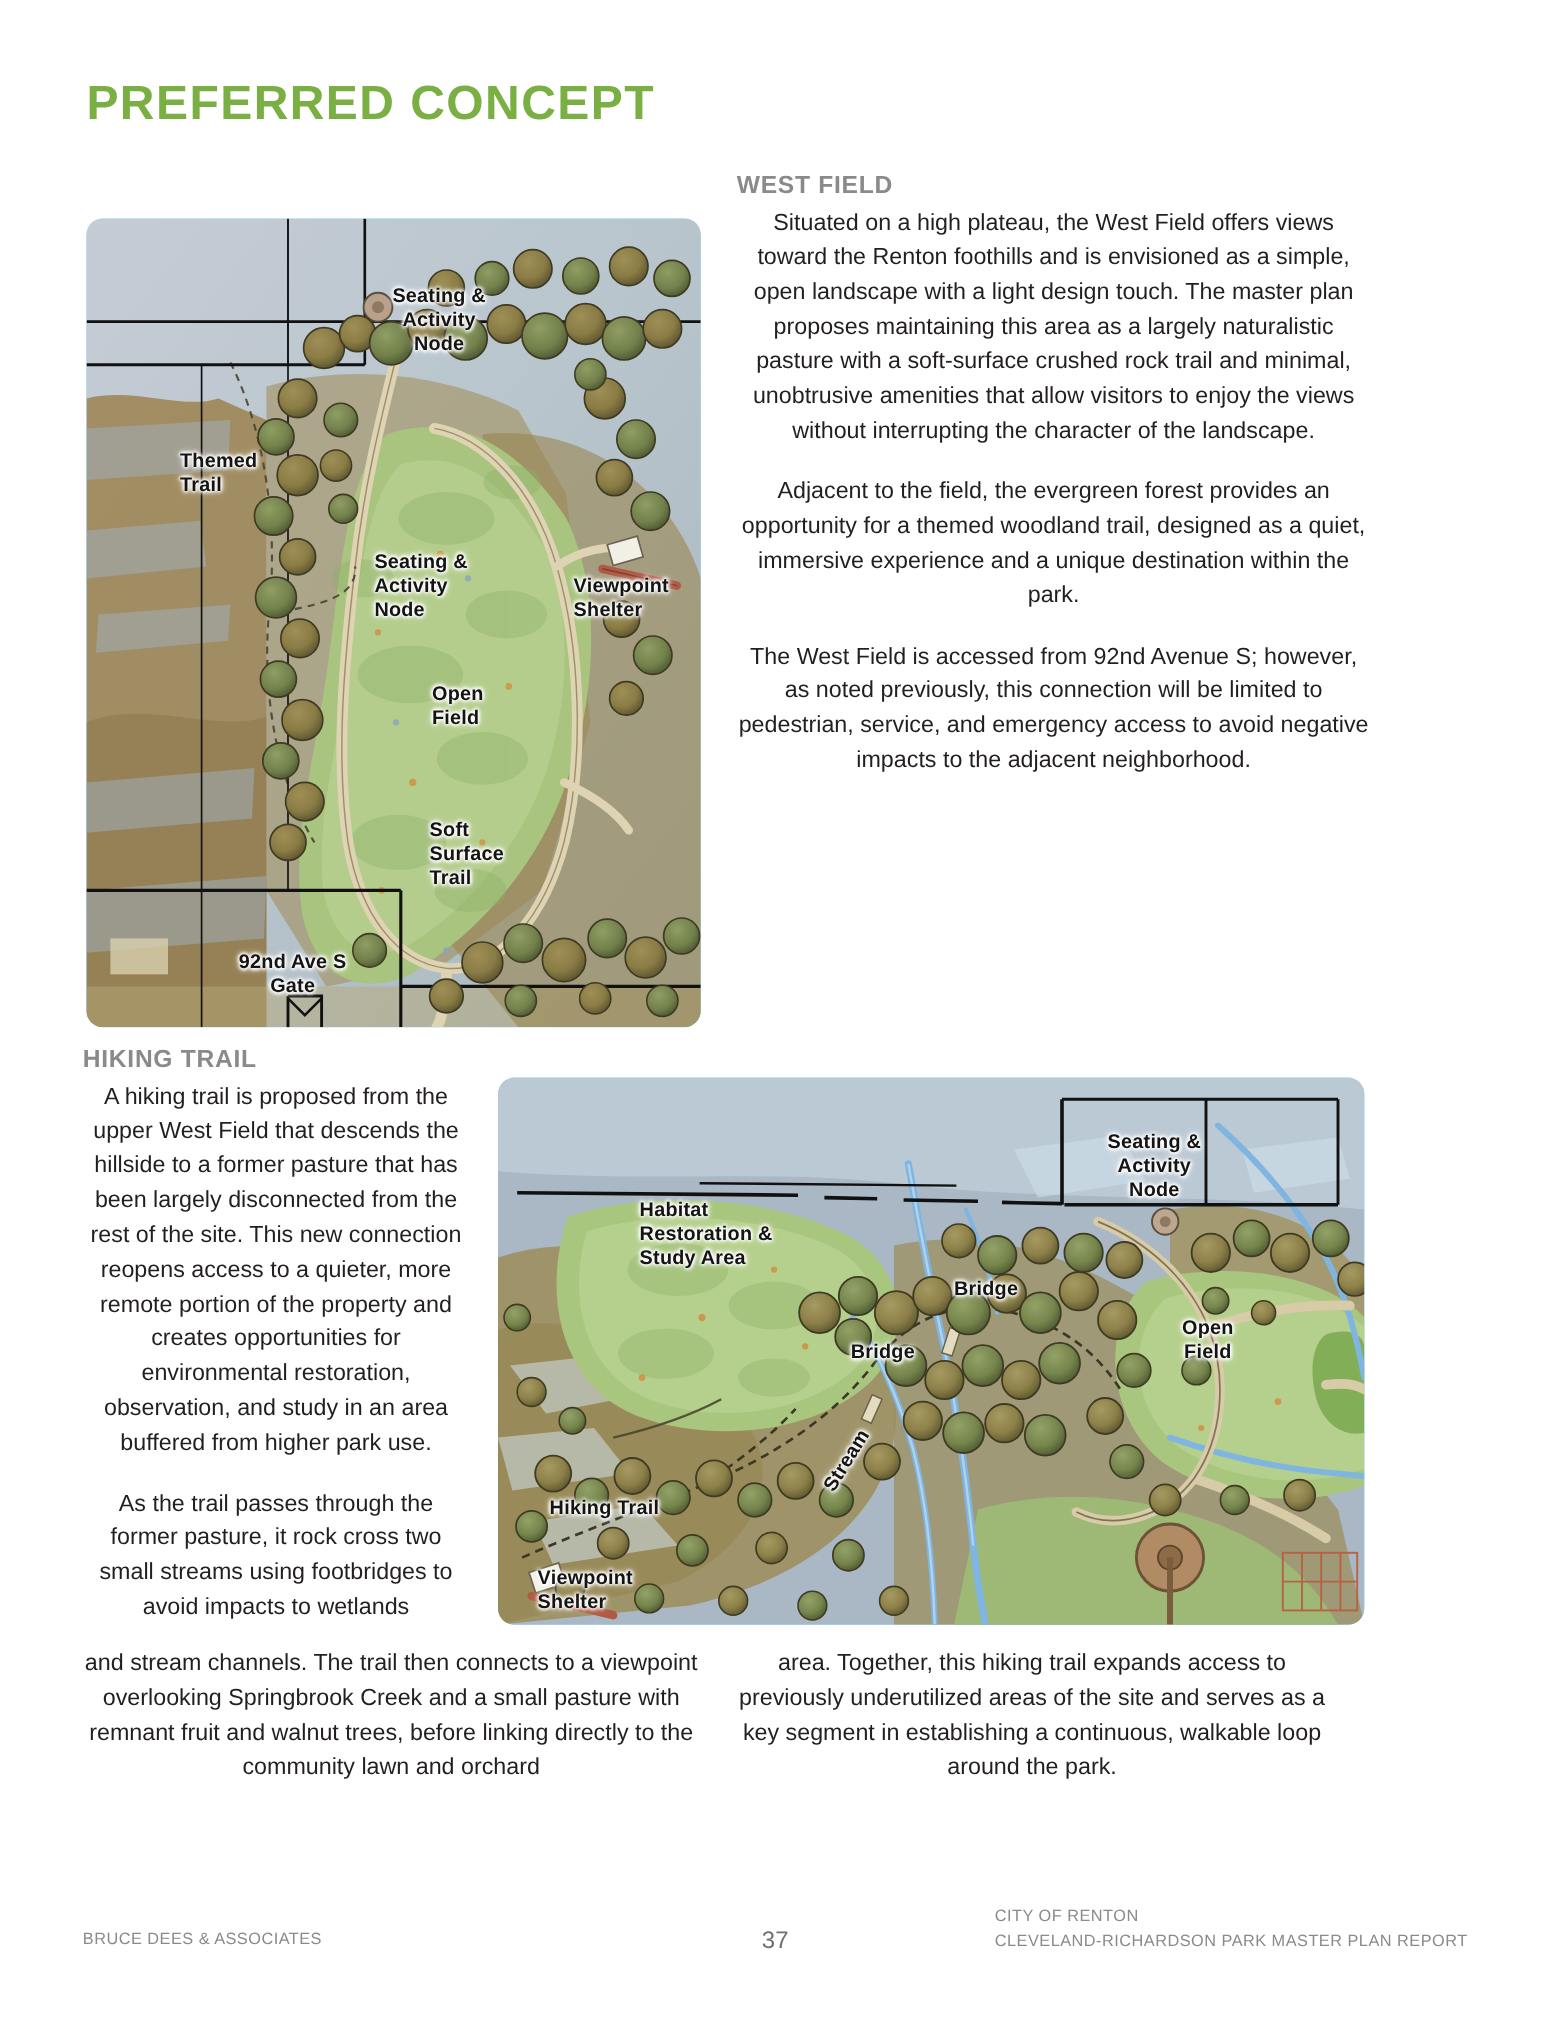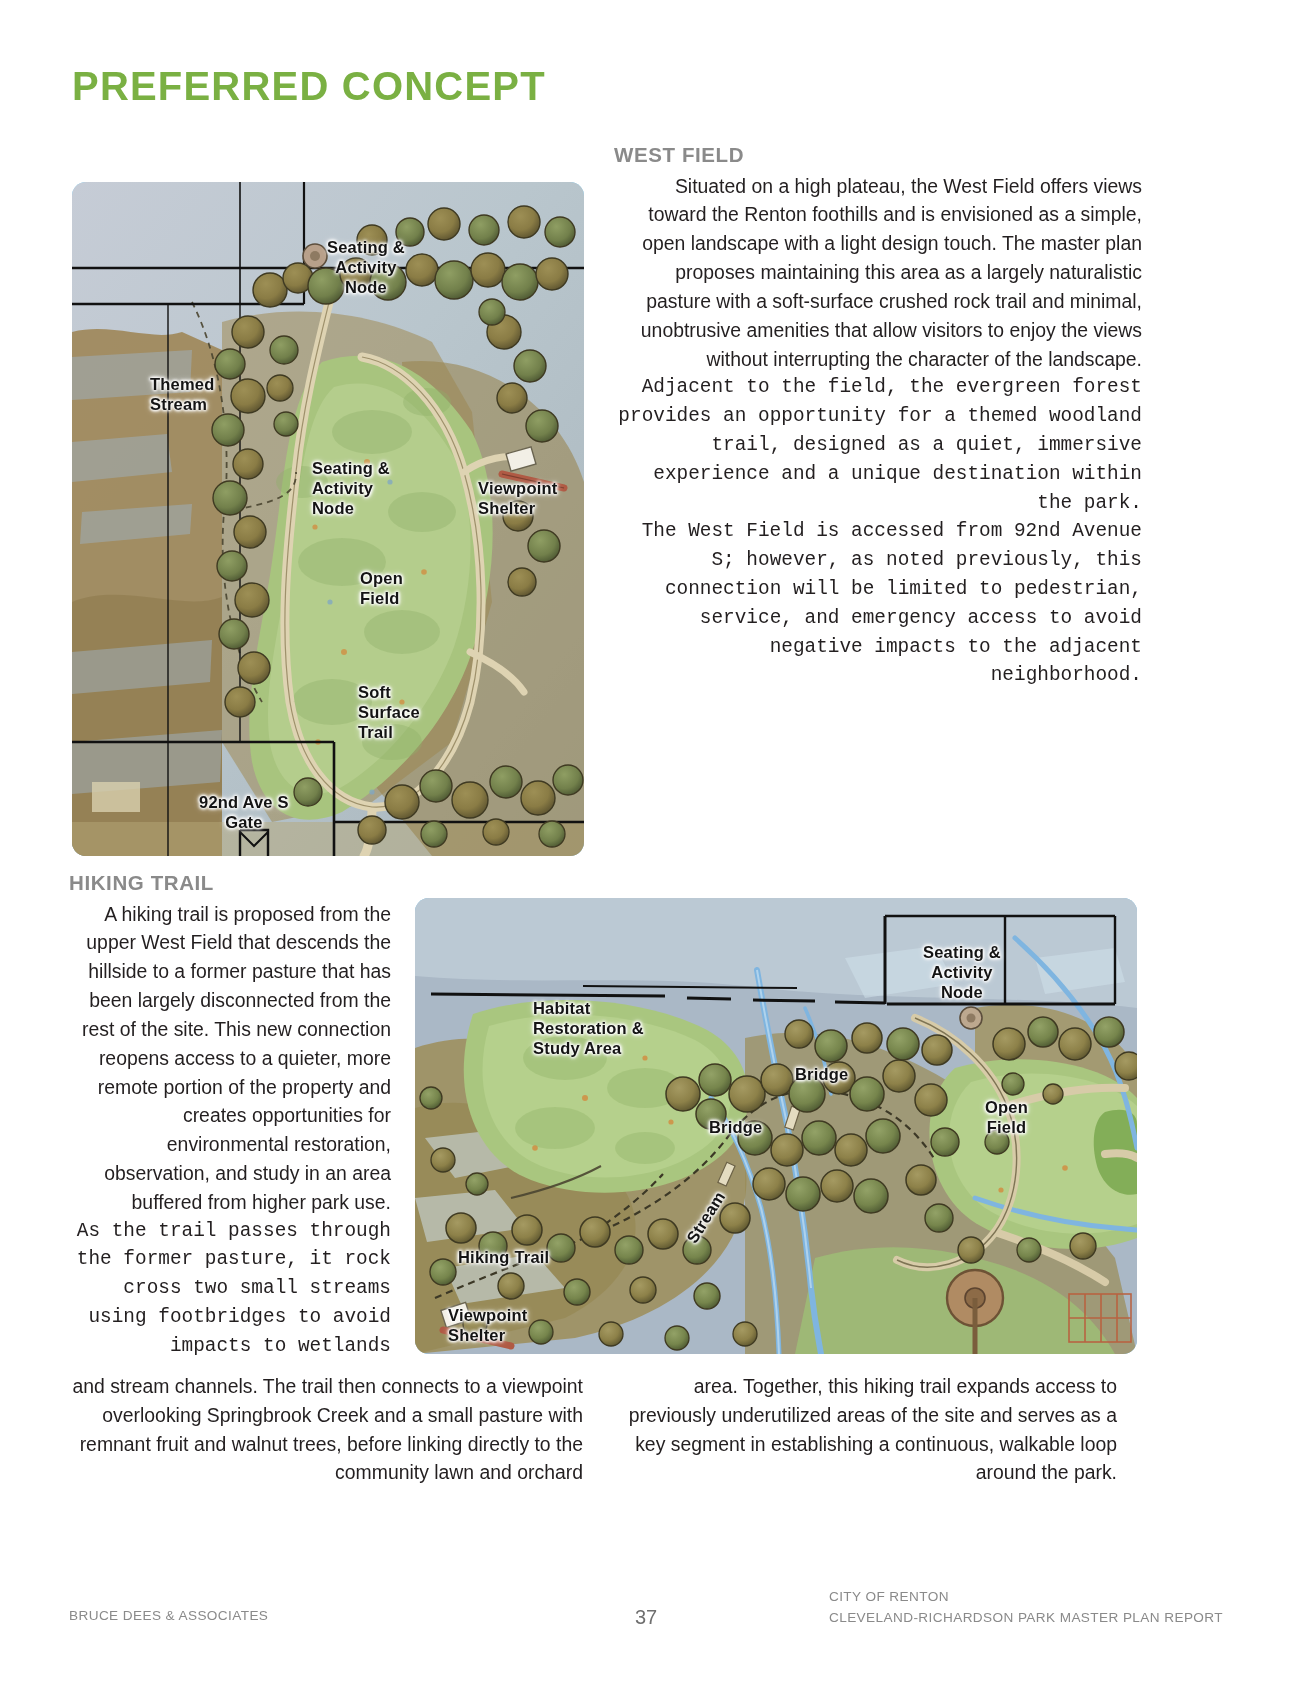--- a/index.html
+++ b/index.html
@@ -42,24 +42,24 @@
     color: #8a8a8a;
     margin: 0 0 4px 0;
     line-height: 1.25;
   }
 
   .body-text {
     font-size: 19.4px;
     line-height: 1.485;
     color: #231f20;
     margin: 0;
-    text-align: right;
+    text-align: center;
   }
   .body-text + .body-text {
-    font-family: Liberation Mono, monospace;
+    margin-top: 22px;
   }
 
   
   .col-right-top {
     position: absolute;
     left: 614px;
     top: 142px;
     width: 528px;
   }
 
@@ -352,21 +352,21 @@
         <circle cx="236" cy="610" r="14" fill="url(#treegr)" stroke="#3f3a22" stroke-width="1.3"></circle>
       </g>
 
       <rect x="20" y="600" width="48" height="30" fill="#d8cfae" opacity="0.8"></rect>
     </svg>
 
     <div class="map-label c" style="left:255px; top:55px;">Seating &amp;
 Activity
 Node</div>
     <div class="map-label l" style="left:78px; top:192px;">Themed
-Stream</div>
+Trail</div>
     <div class="map-label l" style="left:240px; top:276px;">Seating &amp;
 Activity
 Node</div>
     <div class="map-label l" style="left:406px; top:296px;">Viewpoint
 Shelter</div>
     <div class="map-label l" style="left:288px; top:386px;">Open
 Field</div>
     <div class="map-label l" style="left:286px; top:500px;">Soft
 Surface
 Trail</div>

